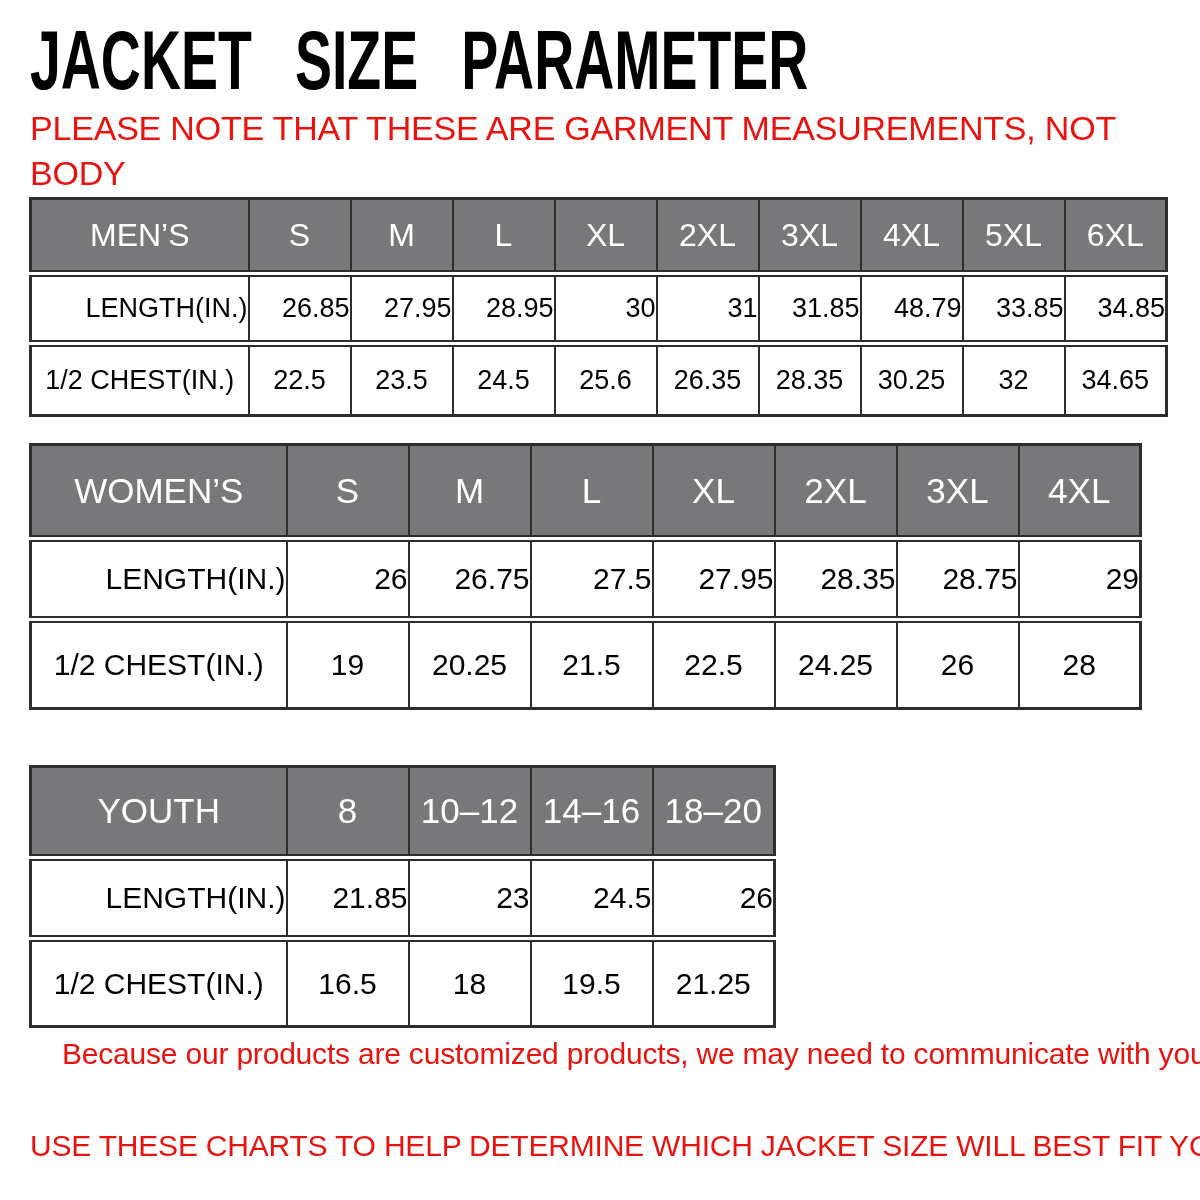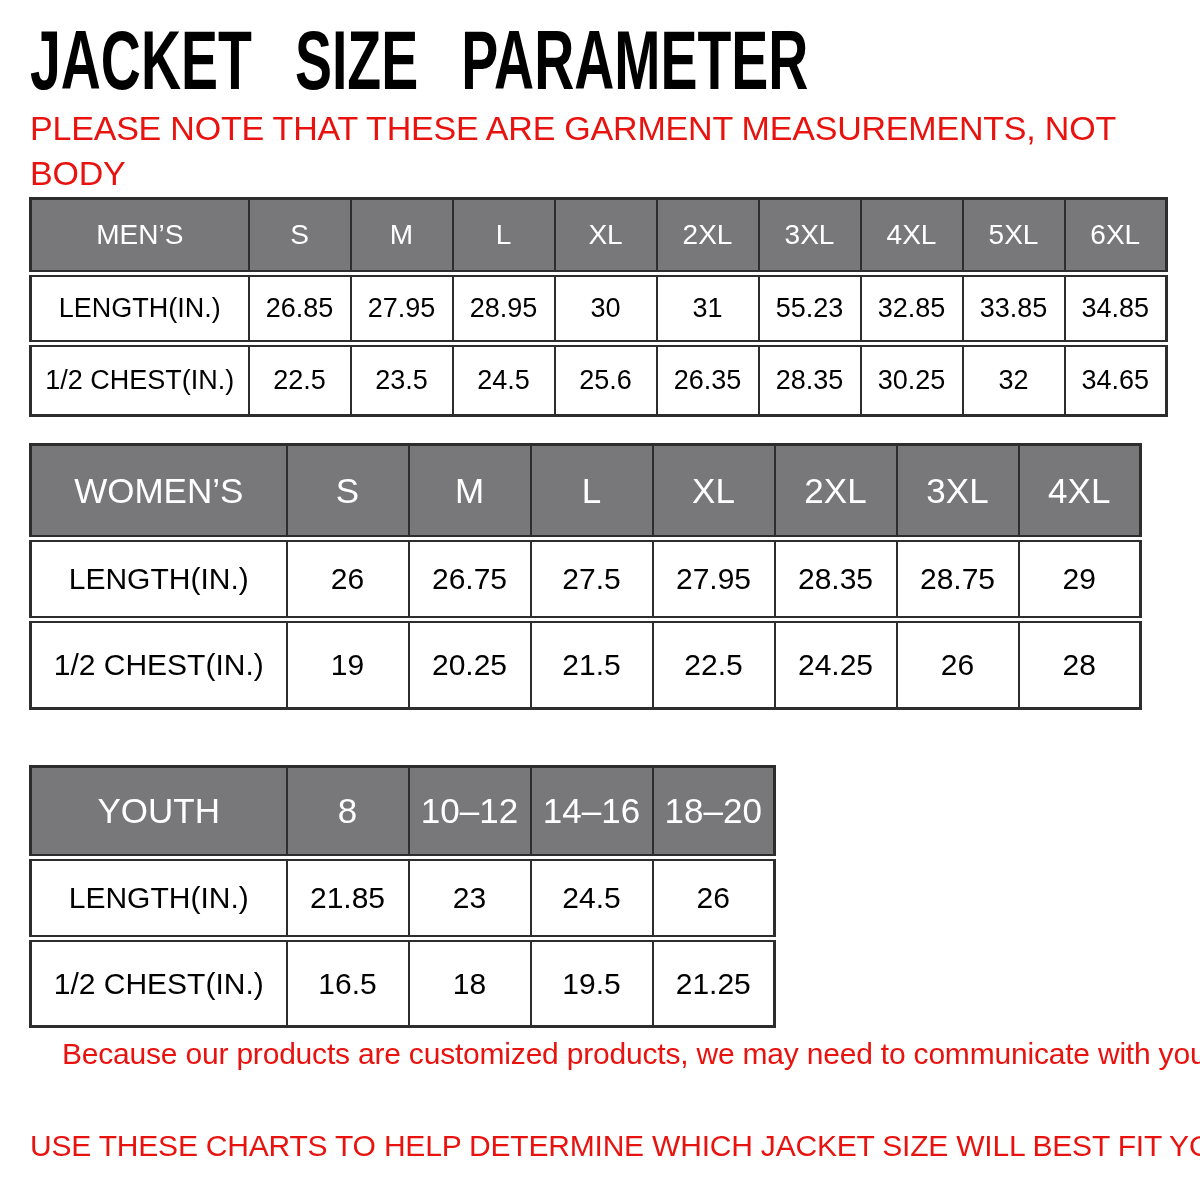--- a/index.html
+++ b/index.html
@@ -24,24 +24,24 @@
   }
 
   .tbl-host{position:absolute;}
   .tbl-mens{left:29px;top:197px;}
   .tbl-womens{left:29px;top:443px;}
   .tbl-youth{left:29px;top:737px;margin-top:28px;}
 
   table{border-collapse:collapse;table-layout:fixed;background:#fff;border:3px solid var(--border);}
   th,td{border:2px solid var(--border);text-align:center;vertical-align:middle;padding:0;overflow:hidden;}
   thead th{background:var(--hdr-gray);color:#fff;font-weight:400;border-bottom:7px double var(--border);}
-  tbody tr.d0 td{border-bottom:7px double var(--border);}
+  tbody tr.d0 td{border-bottom:7px double var(--border);text-align:right;}
 
   table.mens{font-size:27px;}
-  table.mens thead th{font-size:28px;}
+  table.mens thead th{font-size:32px;}
   table.mens col.c-label{width:218px;}
   table.mens col.c-size{width:102px;}
   table.mens tr.hdr{height:75px;}
   table.mens tr.d0{height:70px;}
   table.mens tr.d1{height:72px;}
 
   table.womens,table.youth{font-size:30px;}
   table.womens thead th,table.youth thead th{font-size:35px;}
   table.womens col.c-label,table.youth col.c-label{width:256px;}
   table.womens col.c-size,table.youth col.c-size{width:122px;}
@@ -105,22 +105,22 @@
           </tr>
         </thead>
         <tbody>
           <tr class="d0">
             <td>LENGTH(IN.)</td>
             <td>26.85</td>
             <td>27.95</td>
             <td>28.95</td>
             <td>30</td>
             <td>31</td>
-            <td>55.23</td>
-            <td>32.85</td>
+            <td>31.85</td>
+            <td>48.79</td>
             <td>33.85</td>
             <td>34.85</td>
           </tr>
           <tr class="d1">
             <td>1/2 CHEST(IN.)</td>
             <td>22.5</td>
             <td>23.5</td>
             <td>24.5</td>
             <td>25.6</td>
             <td>26.35</td>

